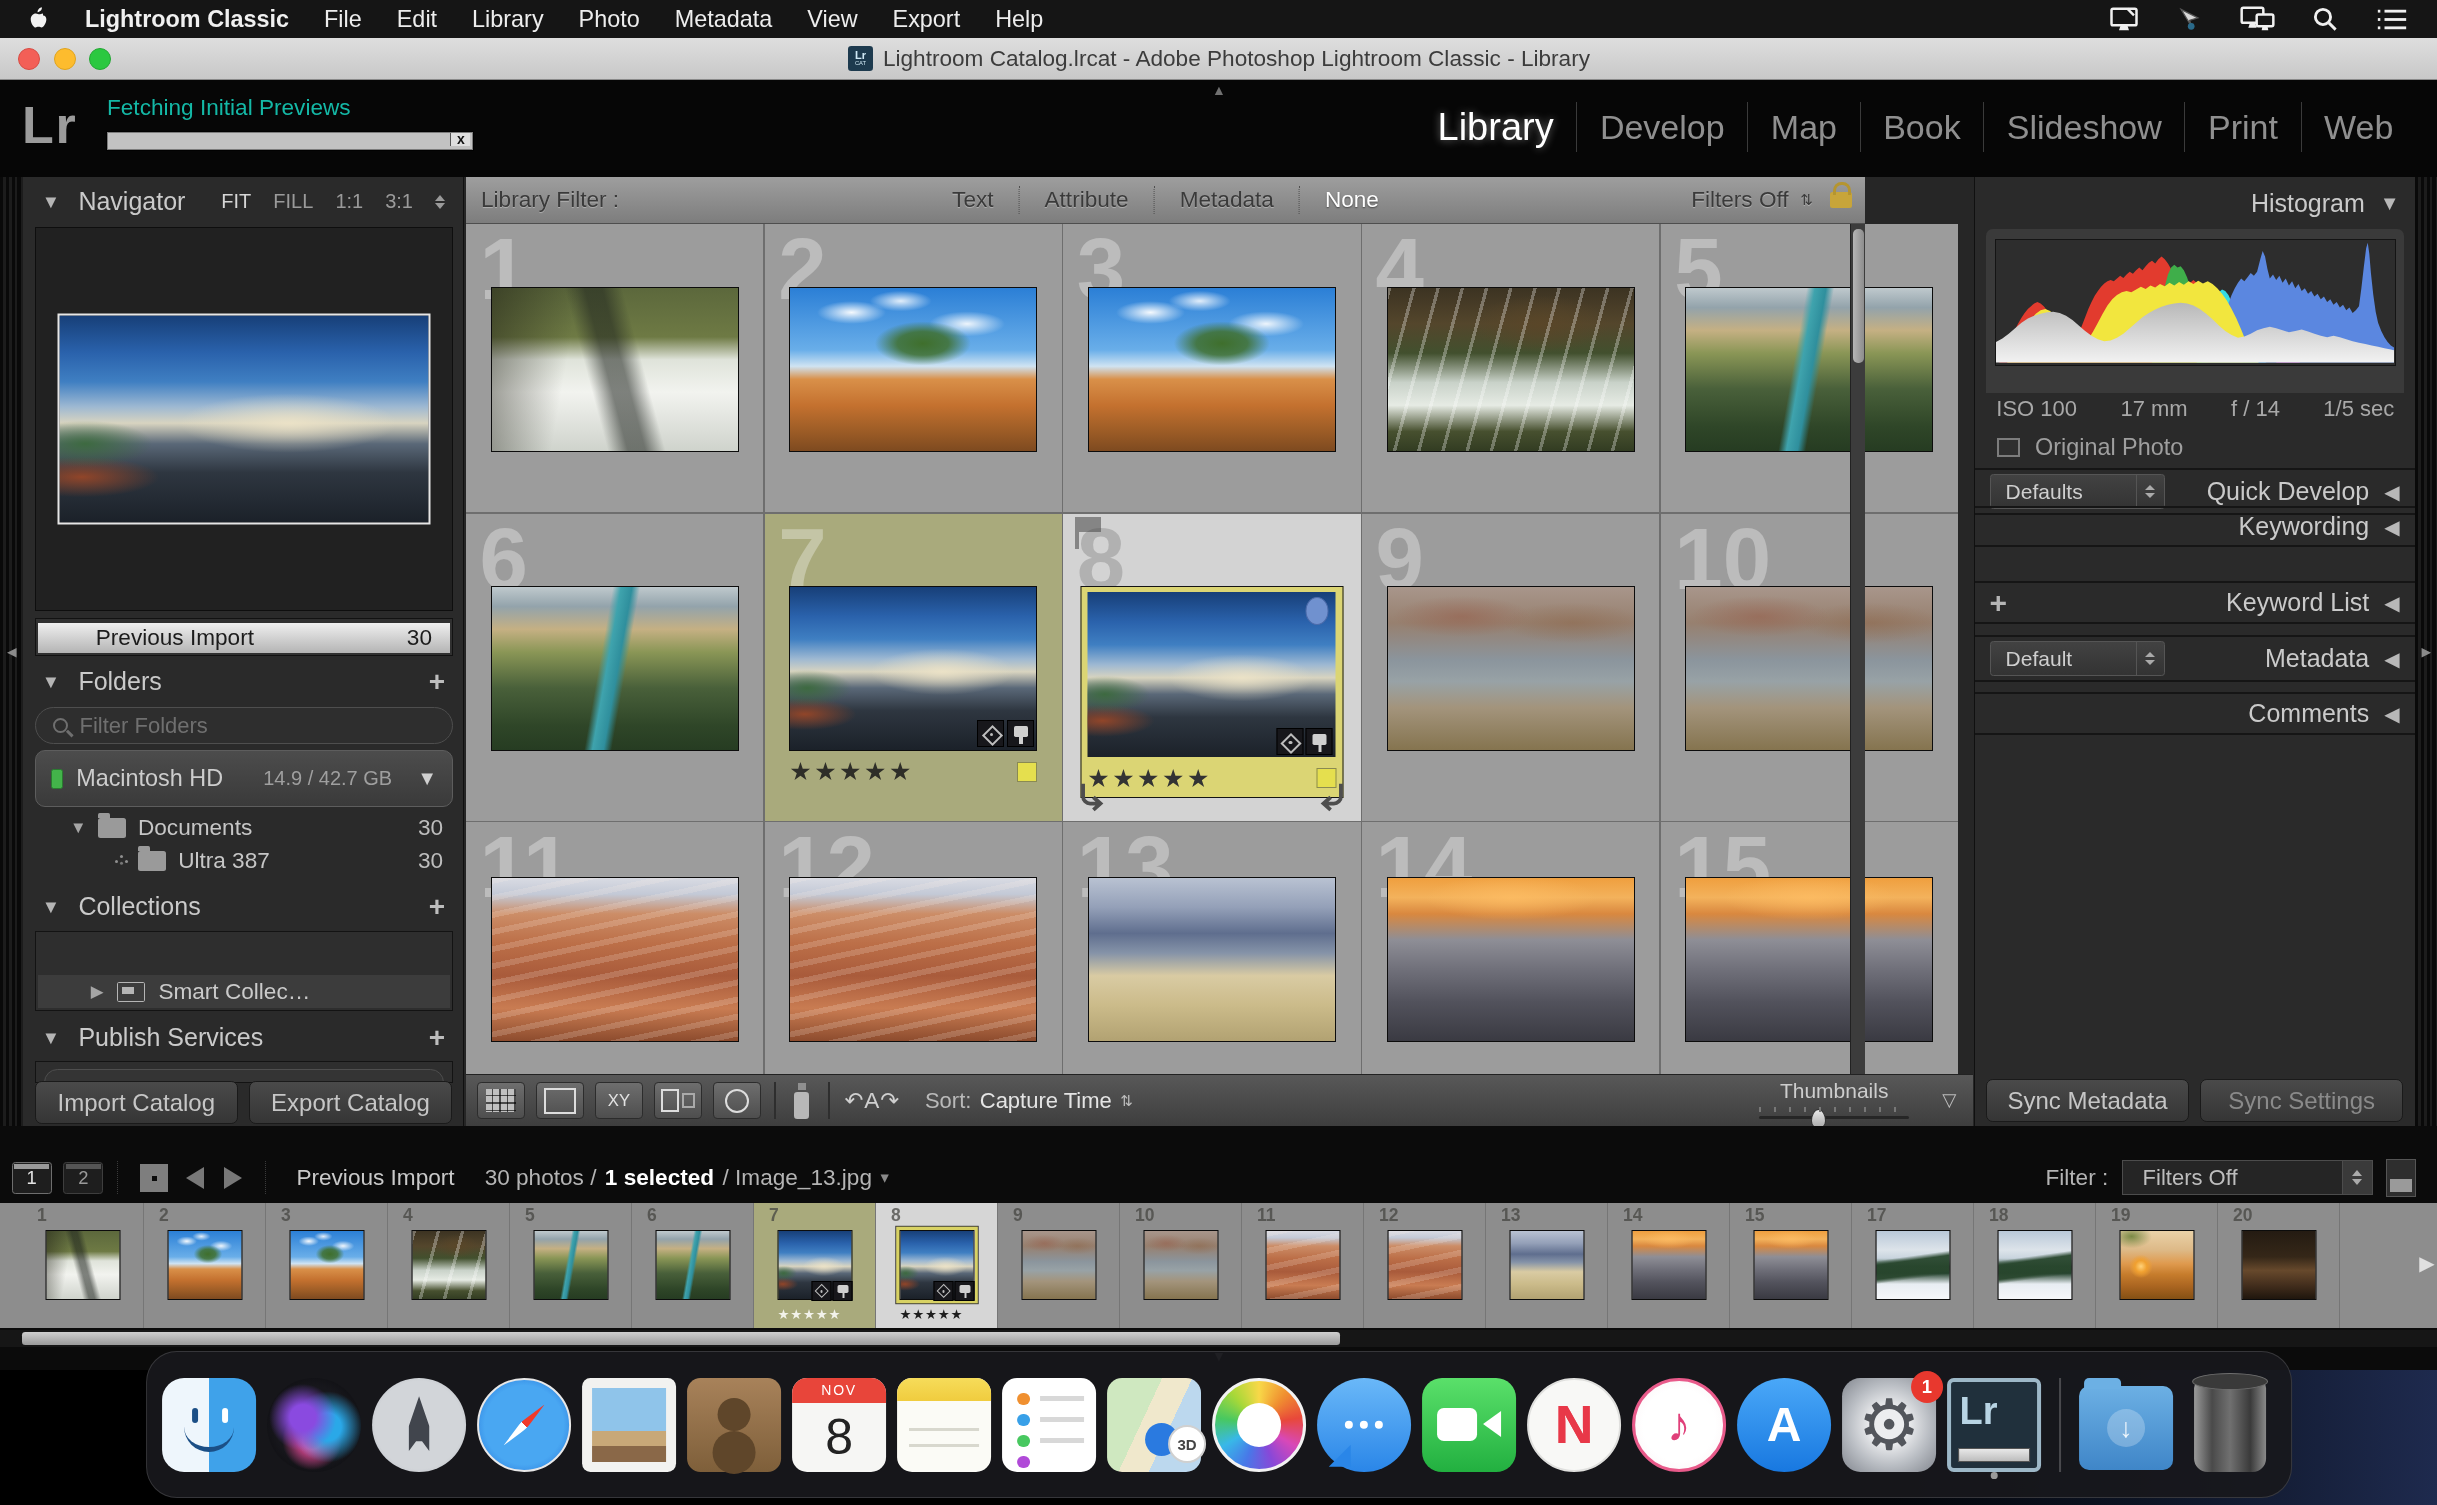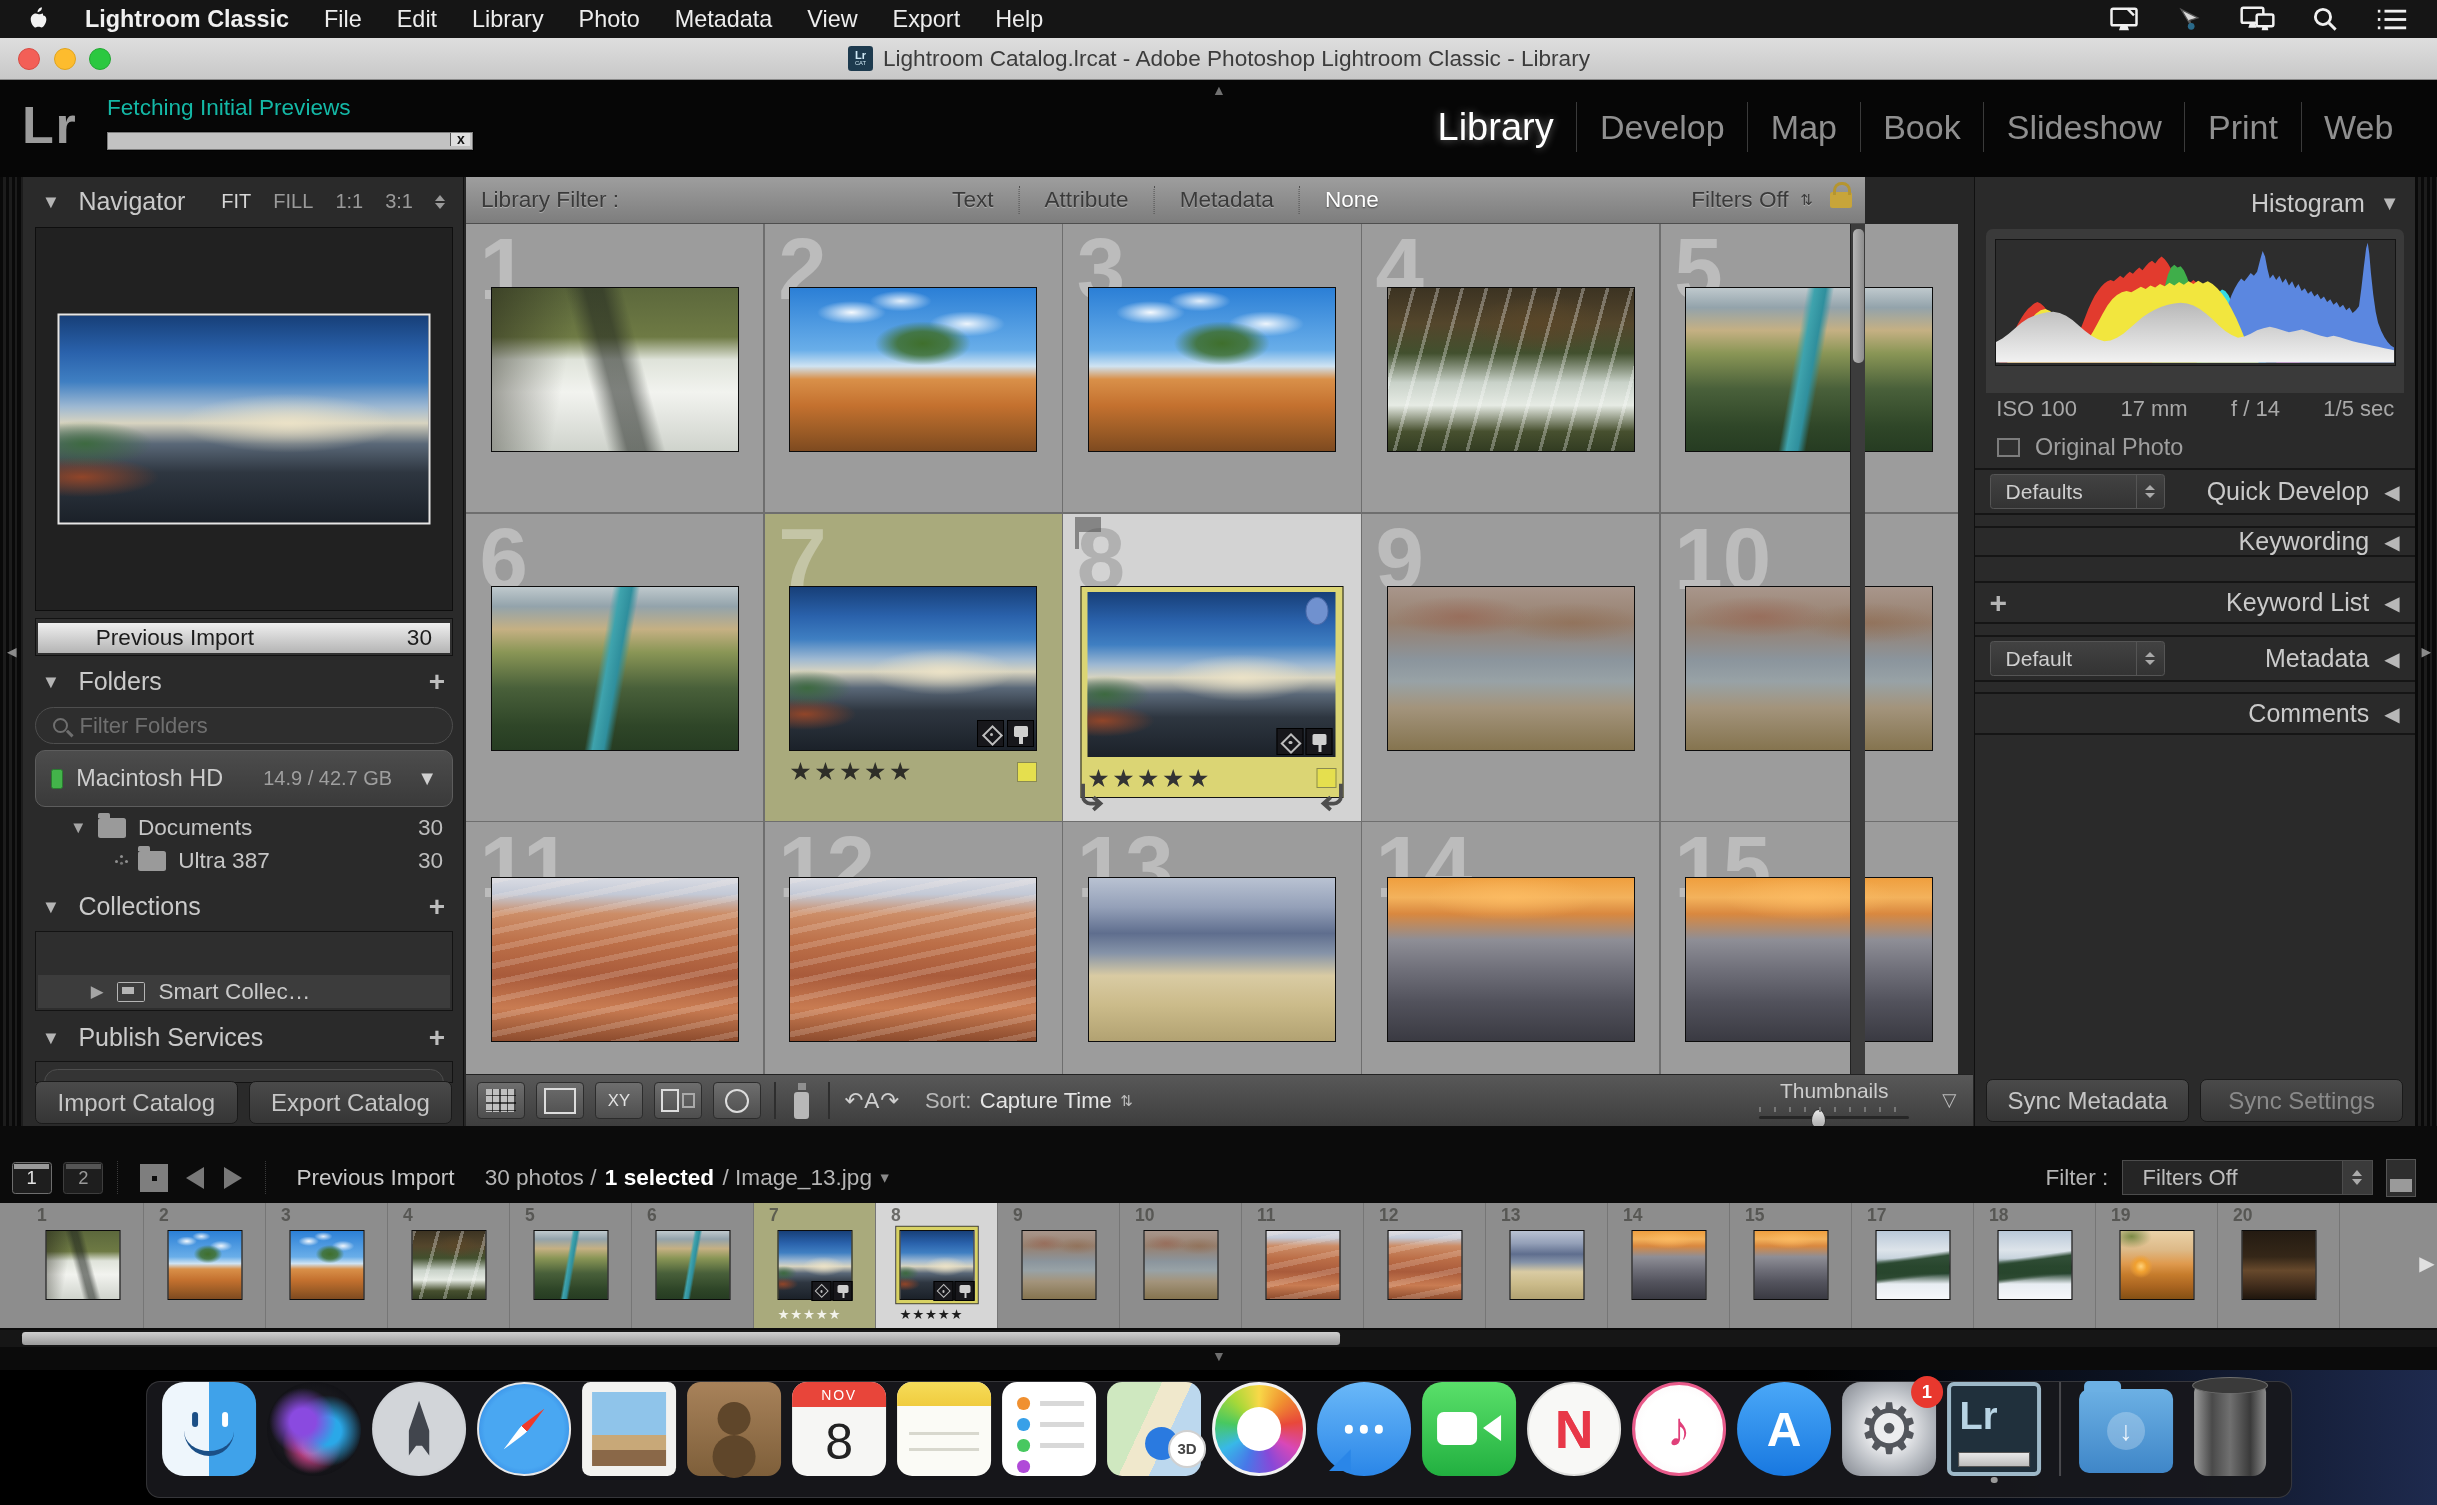--- a/index.html
+++ b/index.html
@@ -207,21 +207,21 @@
   .fbadges .b-pin::after{left:8.4px;top:11.7px;width:2.5px;height:5px}
   .fstars{position:absolute;top:104px;left:23.4px;font-size:13.4px;letter-spacing:0.8px;color:#1e1e1e}
   .fcell.olive .fstars{color:#f2f2ea}
   .fs-arrow{position:absolute;right:3.3px;top:125px;color:#e0e0e0;font-size:20px}
   .hscroll{position:absolute;left:0;top:204px;width:100%;height:16.7px;background:#161616}
   .hthumb{position:absolute;left:22px;top:1.7px;width:1318px;height:13.4px;background:linear-gradient(180deg,#cfcfcf,#9a9a9a);border-radius:3.3px}
   .fs-hide{position:absolute;left:50%;top:222px;transform:translateX(-50%);color:#6e6e6e;font-size:14px}
 
   
   .desktop{position:absolute;left:0;top:1370px;width:100%;height:135px;background:linear-gradient(90deg,#000 0 74%,#0d1424 88%,#1e2a4e 100%)}
-  .dock{position:absolute;left:50%;bottom:6.7px;transform:translateX(-50%);display:flex;align-items:flex-start;gap:11px;height:117px;padding:0 15px;background:rgba(24,24,28,.92);border:0.8px solid rgba(255,255,255,.14);border-radius:14px}
+  .dock{position:absolute;left:50%;bottom:6.7px;transform:translateX(-50%);display:flex;align-items:center;gap:11px;height:147px;padding:0 15px;background:rgba(24,24,28,.92);border:0.8px solid rgba(255,255,255,.14);border-radius:31px}
   .di{width:94px;height:94px;border-radius:22px;position:relative;flex:0 0 auto}
   .rundot{position:absolute;bottom:-11px;left:50%;transform:translateX(-50%);width:6.7px;height:6.7px;border-radius:50%;background:#9a9a9a}
   .dock-sep{width:2.5px;height:94px;background:rgba(255,255,255,.22);margin:0 6.7px;flex:0 0 auto}
   .di-finder{background:linear-gradient(90deg,#eef6fc 0 50%,#3fa2ea 50% 100%);overflow:hidden}
   .di-finder::before{content:"";position:absolute;top:30px;left:30px;width:5.8px;height:15px;background:#1b4f86;border-radius:3.3px;box-shadow:30px 0 0 #fff}
   .di-finder::after{content:"";position:absolute;left:22px;right:22px;bottom:20px;height:22px;border-bottom:5.8px solid #1b4f86;border-radius:0 0 33px 33px}
   .di-siri{border-radius:50%;background:radial-gradient(circle at 38% 42%,#8a4ae0 0 16%,rgba(138,74,224,0) 42%),radial-gradient(circle at 64% 52%,#2aa8e8 0 18%,rgba(42,168,232,0) 46%),radial-gradient(circle at 48% 66%,#e84a9a 0 12%,rgba(232,74,154,0) 38%),radial-gradient(circle at 50% 50%,#17171c 58%,#08080a 100%)}
   .di-launchpad{border-radius:50%;background:radial-gradient(circle,#d2d5d9 0 66%,#a9adb4 100%)}
   .di-launchpad::after{content:"";position:absolute;left:50%;top:18.4px;transform:translateX(-50%);width:37px;height:55px;background:#41454d;clip-path:polygon(50% 0,78% 55%,78% 100%,58% 82%,42% 82%,22% 100%,22% 55%)}
   .di-safari{border-radius:50%;background:radial-gradient(circle,#49a7f2 0 62%,#1f6bd4 100%);border:2.5px solid #e8e8e8}
@@ -672,21 +672,21 @@
         <span class="select" style="width:175px">
             <span>Defaults</span>
             <span class="stp">
               <i class="up"></i>
               <i class="dn"></i>
             </span>
           </span>
         <span class="rtitle">Quick Develop</span>
         <span class="tri-l">◀</span>
       </div>
-      <div class="rrow" style="top:349px;height:31px;border-top:2.5px double #151515">
+      <div class="rrow" style="top:329px;height:41px;border-top:2.5px double #151515">
         <span class="rtitle">Keywording</span>
         <span class="tri-l">◀</span>
       </div>
       <div class="rrow" style="top:404px;height:43px;border-top:2.5px double #151515">
         <span class="kwplus">+</span>
         <span class="rtitle">Keyword List</span>
         <span class="tri-l">◀</span>
       </div>
       <div class="rrow" style="top:458px;height:47px;border-top:2.5px double #151515">
         <span class="select" style="width:175px">

